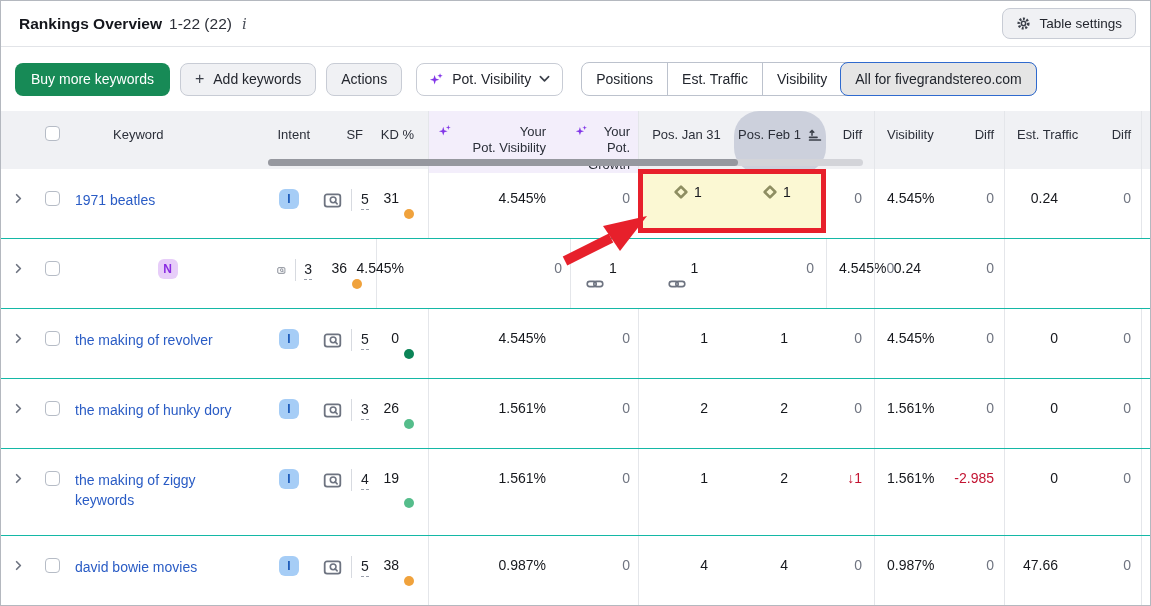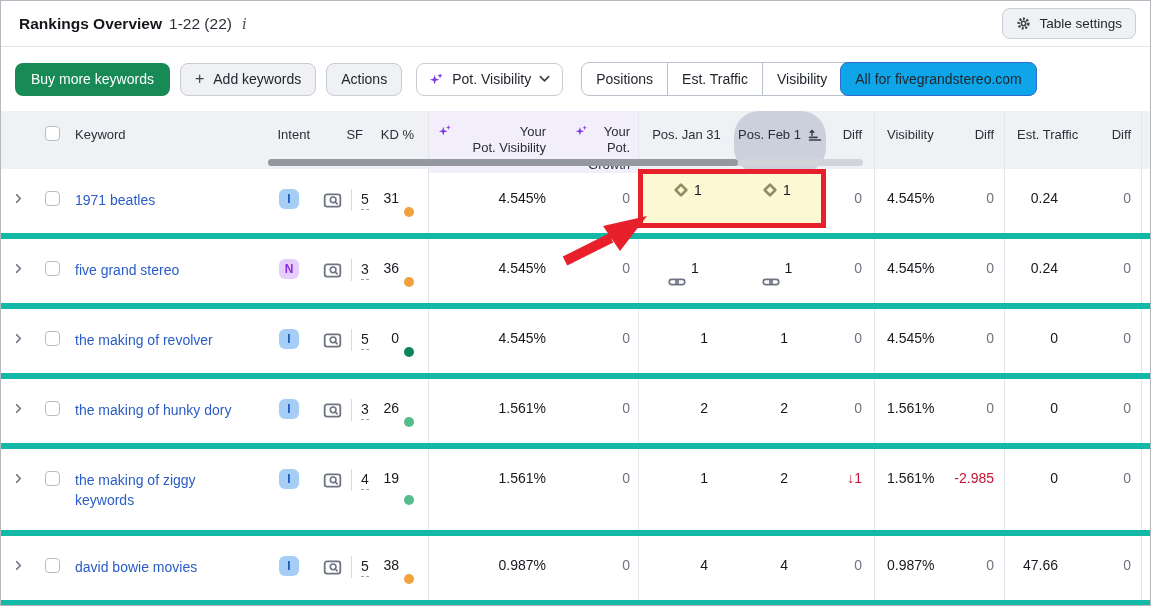--- a/index.html
+++ b/index.html
@@ -29,50 +29,50 @@
   .btn-light { height:33px; padding:0 14px; background:#f0f1f4; border:1px solid #c8ccd5;
     border-radius:8px; font-size:14px; color:#23262e; display:flex; align-items:center; gap:9px; cursor:pointer; }
   .plus { font-size:16px; color:#3a3f49; line-height:1; }
   .dd { height:33px; padding:0 12px; background:#fff; border:1px solid #c8ccd5;
     border-radius:8px; font-size:14px; color:#23262e; display:flex; align-items:center; gap:8px; cursor:pointer; margin-left:4px; }
   .seg { display:flex; align-items:stretch; height:34px; border:1px solid #bcc2cd;
     border-radius:8px; margin-left:8px; background:#fff; }
   .seg-item { display:flex; align-items:center; padding:0 14px; font-size:14px;
     color:#22262e; border-left:1px solid #bcc2cd; cursor:pointer; white-space:nowrap; }
   .seg-item:first-child { border-left:none; }
-  .seg-item.active { background:#0ea5e9; border:1.5px solid #2f6ace; border-radius:8px;
+  .seg-item.active { background:#e5e5e5; border:1.5px solid #2f6ace; border-radius:8px;
     margin:-1px; position:relative; }
 
   
   .grid { display:grid;
     grid-template-columns:34px 34px 197px 46px 64px 52px 142px 68px 96px 92px 48px 130px 137px minmax(0,1fr); }
   .thead { height:58px; background:#f0f1f4; position:relative; font-size:13px; color:#2b2f39; }
   .hcell { display:flex; align-items:flex-start; padding-top:16px; line-height:1.25; }
-  .h-kw { padding-left:6px; }
+  .h-kw { padding-left:6px;margin-left:38px; }
   .h-chk { justify-content:center; padding-top:15px; }
   .h-int { justify-content:flex-end; padding-right:2px; }
   .h-sf { justify-content:flex-end; padding-right:13px; }
   .h-kd { justify-content:flex-end; padding-right:14px; }
   .h-ai { background:#f3eefb; padding-top:13px; }
   .h-pv { padding-left:9px; padding-right:24px; }
   .h-pg { padding-left:5px; padding-right:8px; }
   .h-ai .ai-txt { flex:1; text-align:right; }
   .h-j { justify-content:center; }
   .h-f { justify-content:center; gap:7px; background:#ccd0dc;border-radius:25px; }
   .h-d1 { justify-content:flex-end; padding-right:12px; }
   .h-vg, .h-eg { justify-content:space-between; padding-left:12px; padding-right:10px; }
   .bl { border-left:1px solid #e4e6ea; }
 
   .scroll-track { position:absolute; left:267px; bottom:3px; width:595px; height:7px;
     border-radius:4px; background:#d3d4d9; }
   .scroll-thumb { position:absolute; left:0; top:0; width:470px; height:7px;
     border-radius:4px; background:#96989f; cursor:grab; }
 
   
-  .row { height:70px; border-bottom:6px solid #14b8a6; position:relative; font-size:14px; }
+  .row { height:70px; border-bottom:1px solid #14b8a6; position:relative; font-size:14px; }
   .row.tall { height:87px; }
   .cell { display:flex; align-items:flex-start; padding-top:21px; }
   .c-exp { justify-content:center; padding-top:22px; }
   .c-chk { justify-content:center; padding-top:22px; }
   .c-kw { padding-left:6px; padding-right:11px; }
   .c-int { justify-content:center; padding-top:20px; }
   .c-sf { padding-left:11px; padding-top:20px; align-items:center; height:fit-content; }
   .c-kd { justify-content:flex-end; padding-right:14px; gap:5px; align-items:baseline; }
   .c-pv { justify-content:flex-end; padding-right:24px; }
   .c-pg { justify-content:flex-end; padding-right:8px; }
@@ -291,23 +291,20 @@
 
   <div class="grid row">
     <div class="cell c-exp">
         <svg class="sym icon-gray" width="15" height="15">
           <use href="#sym-chev-right"></use>
         </svg>
       </div>
     <div class="cell c-chk">
         <span class="checkbox"></span>
       </div>
-    <div class="cell c-kw">
-        <a class="kwlink">five grand stereo</a>
-      </div>
     <div class="cell c-int">
         <span class="badge badge-n">N</span>
       </div>
     <div class="cell c-sf">
       <svg class="sym icon-gray" width="19" height="17">
           <use href="#sym-serp"></use>
         </svg>
       <span class="sf-div"></span>
       <span class="sf-num">3</span>
     </div>

